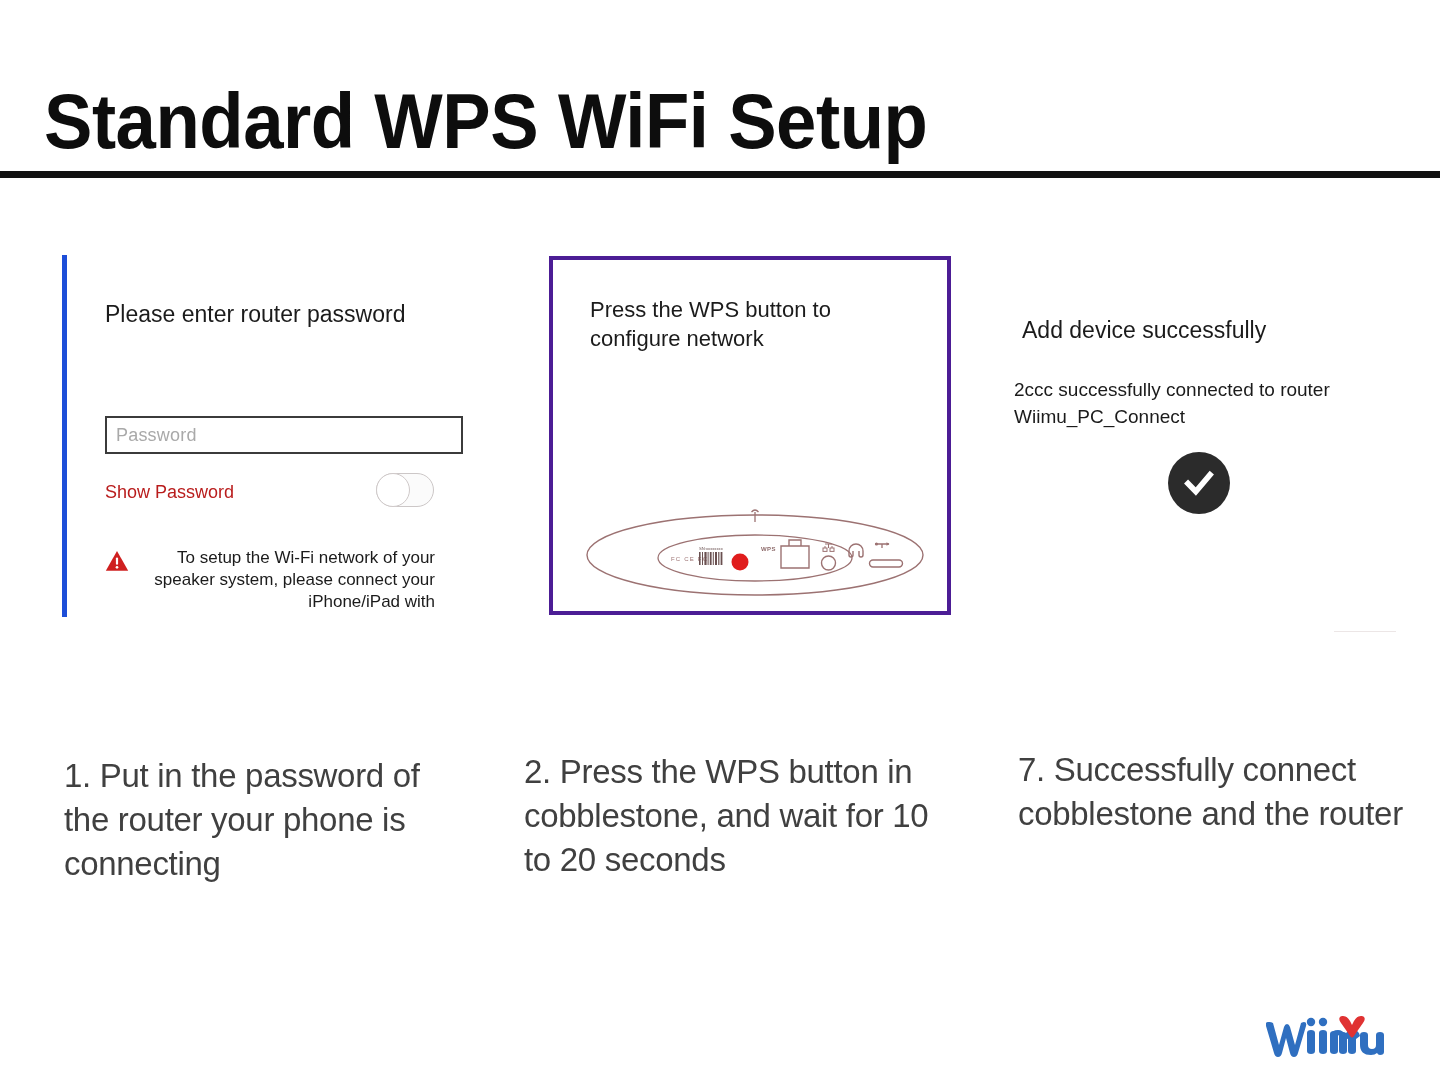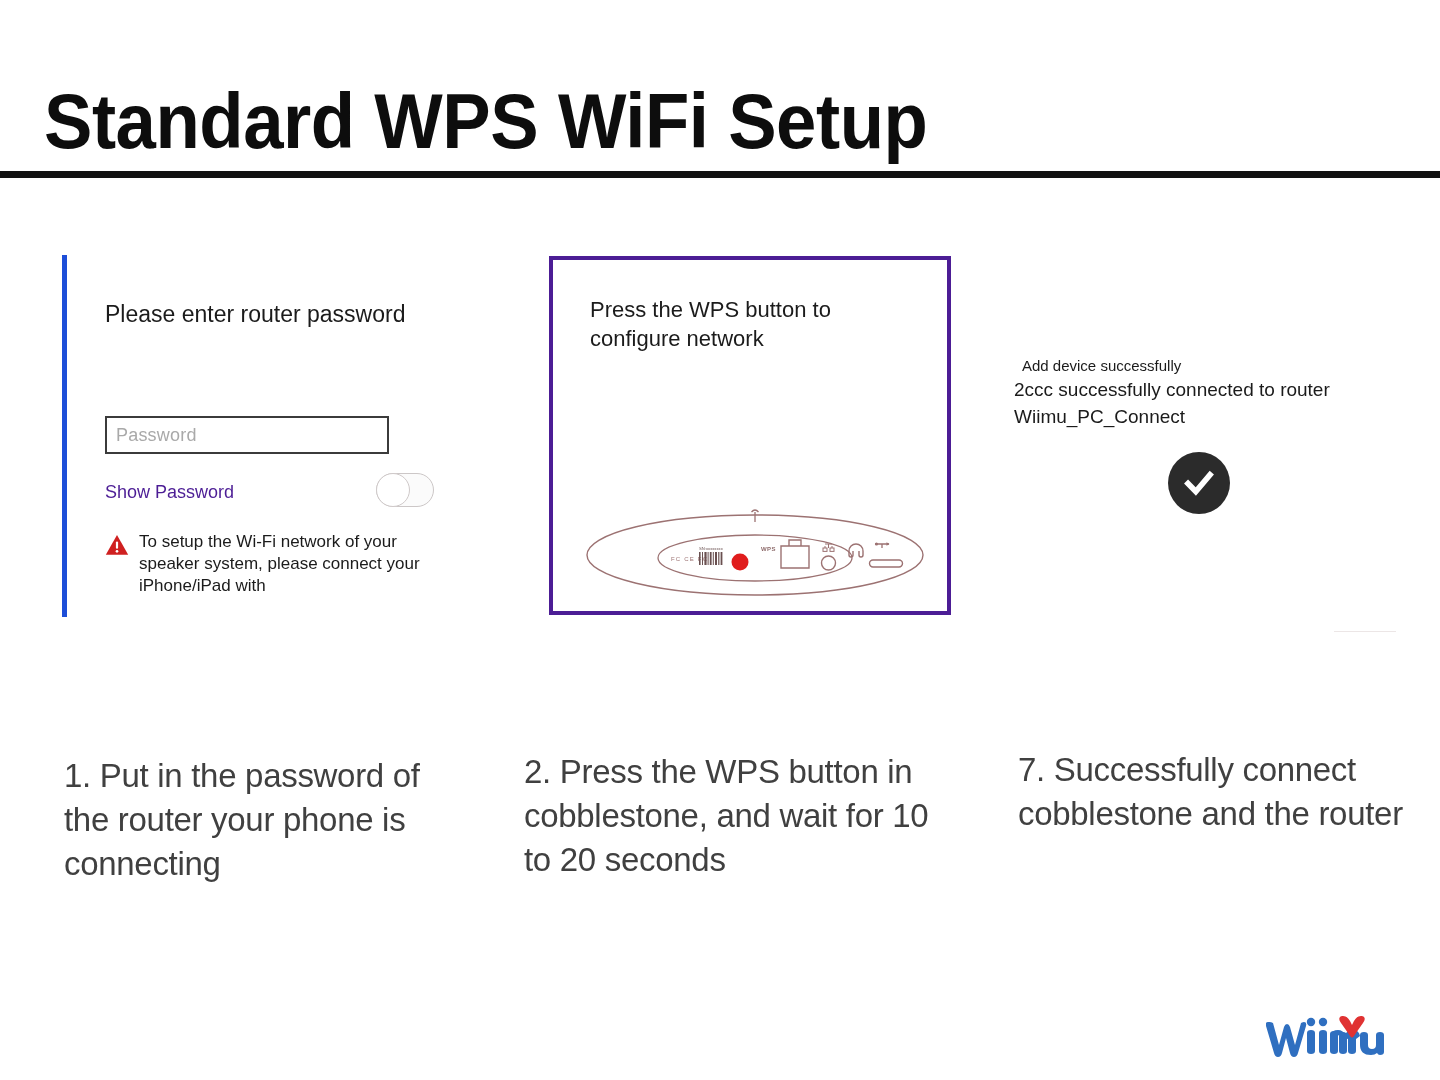--- a/index.html
+++ b/index.html
@@ -92,41 +92,41 @@
     top: 108px;
     font-size: 17px;
     line-height: 23px;
     color: #5e5e5e;
     width: 320px;
   }
   .p1-input {
     position: absolute;
     left: 38px;
     top: 161px;
-    width: 284px;
+    width: 358px;
     height: 38px;
     box-sizing: border-box;
     border: 2px solid #3b3b3b;
     background: #ffffff;
     display: flex;
     align-items: center;
     padding-left: 9px;
   }
   .p1-input-placeholder {
     font-size: 18px;
     color: #a9a9a9;
     letter-spacing: 0.2px;
   }
   .p1-showpw-label {
     position: absolute;
     left: 38px;
     top: 226px;
     font-size: 18px;
     line-height: 22px;
-    color: #4c1d95;
+    color: #b91c1c;
     white-space: nowrap;
   }
   .p1-toggle {
     position: absolute;
     left: 309px;
     top: 218px;
     width: 58px;
     height: 34px;
     border-radius: 17px;
     border: 1px solid #ccc7c7;
@@ -140,24 +140,25 @@
     width: 34px;
     height: 34px;
     border-radius: 50%;
     background: #ffffff;
     border: 1px solid #cfc9c9;
     box-sizing: border-box;
   }
   .p1-warning {
     position: absolute;
     left: 38px;
-    top: 276px;
+    top: 292px;
     width: 330px;
     display: flex;
     gap: 10px;
+    text-align: right;
   }
   .warn-tri {
     flex: 0 0 auto;
     margin-top: 3px;
   }
   .p1-warning-text {
     font-size: 17px;
     line-height: 22px;
     color: #1b1b1b;
   }
@@ -178,25 +179,24 @@
     top: 240px;
     width: 340px;
     height: 105px;
   }
 
   
   .p3-heading {
     position: absolute;
     left: 10px;
     top: 58px;
-    font-size: 15px;
+    font-size: 23px;
     line-height: 28px;
     color: #1b1b1b;
     white-space: nowrap;
-    margin-top: 36px;
   }
   .p3-body {
     position: absolute;
     left: 2px;
     top: 118px;
     width: 345px;
     font-size: 19px;
     line-height: 27px;
     color: #1b1b1b;
   }

